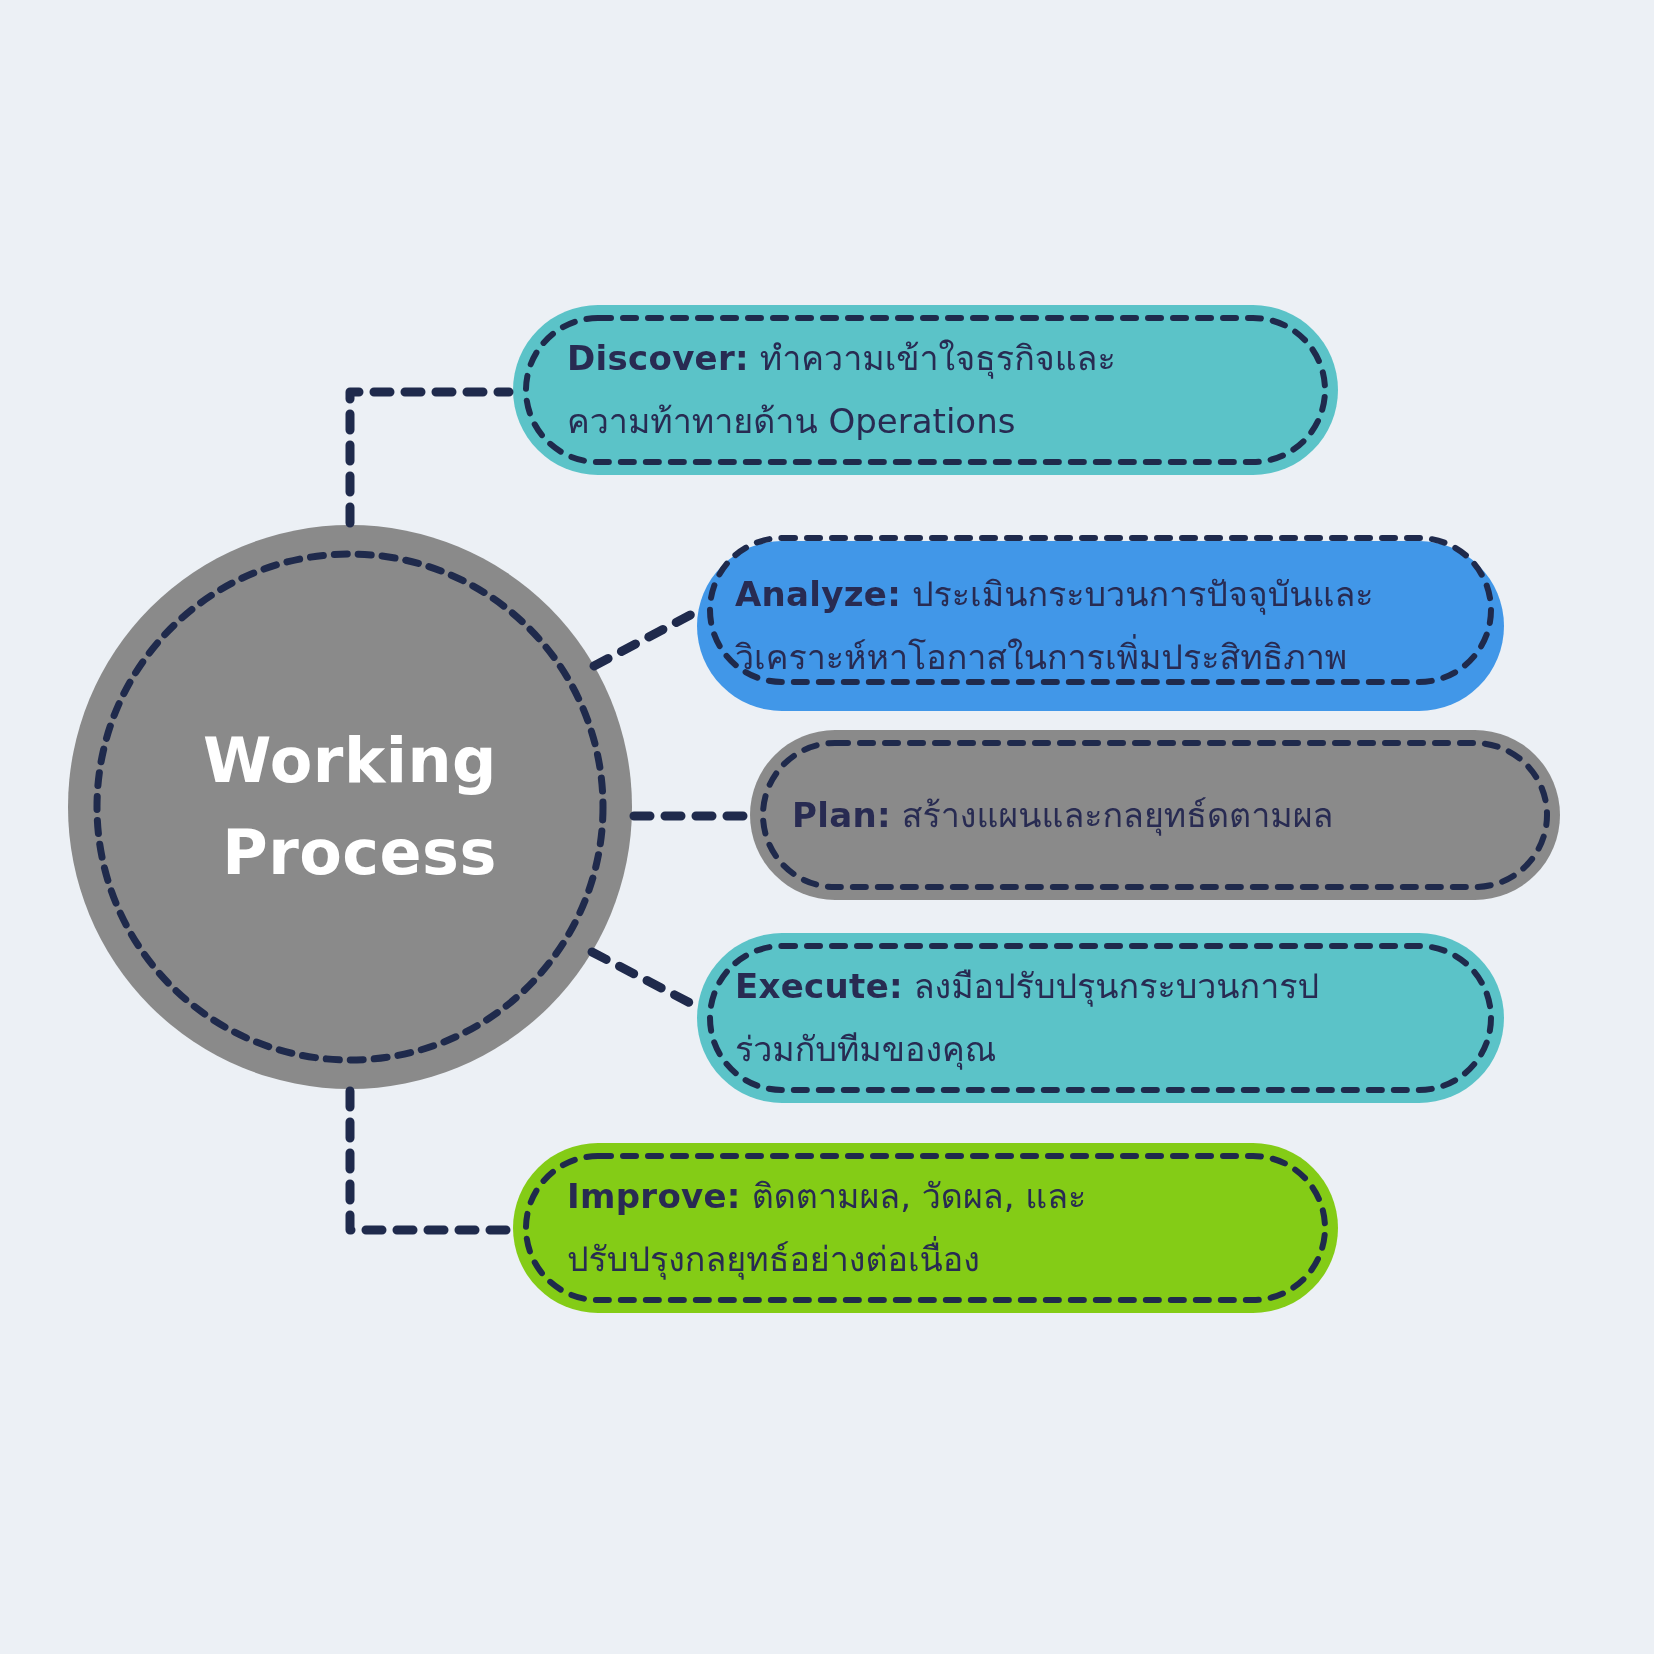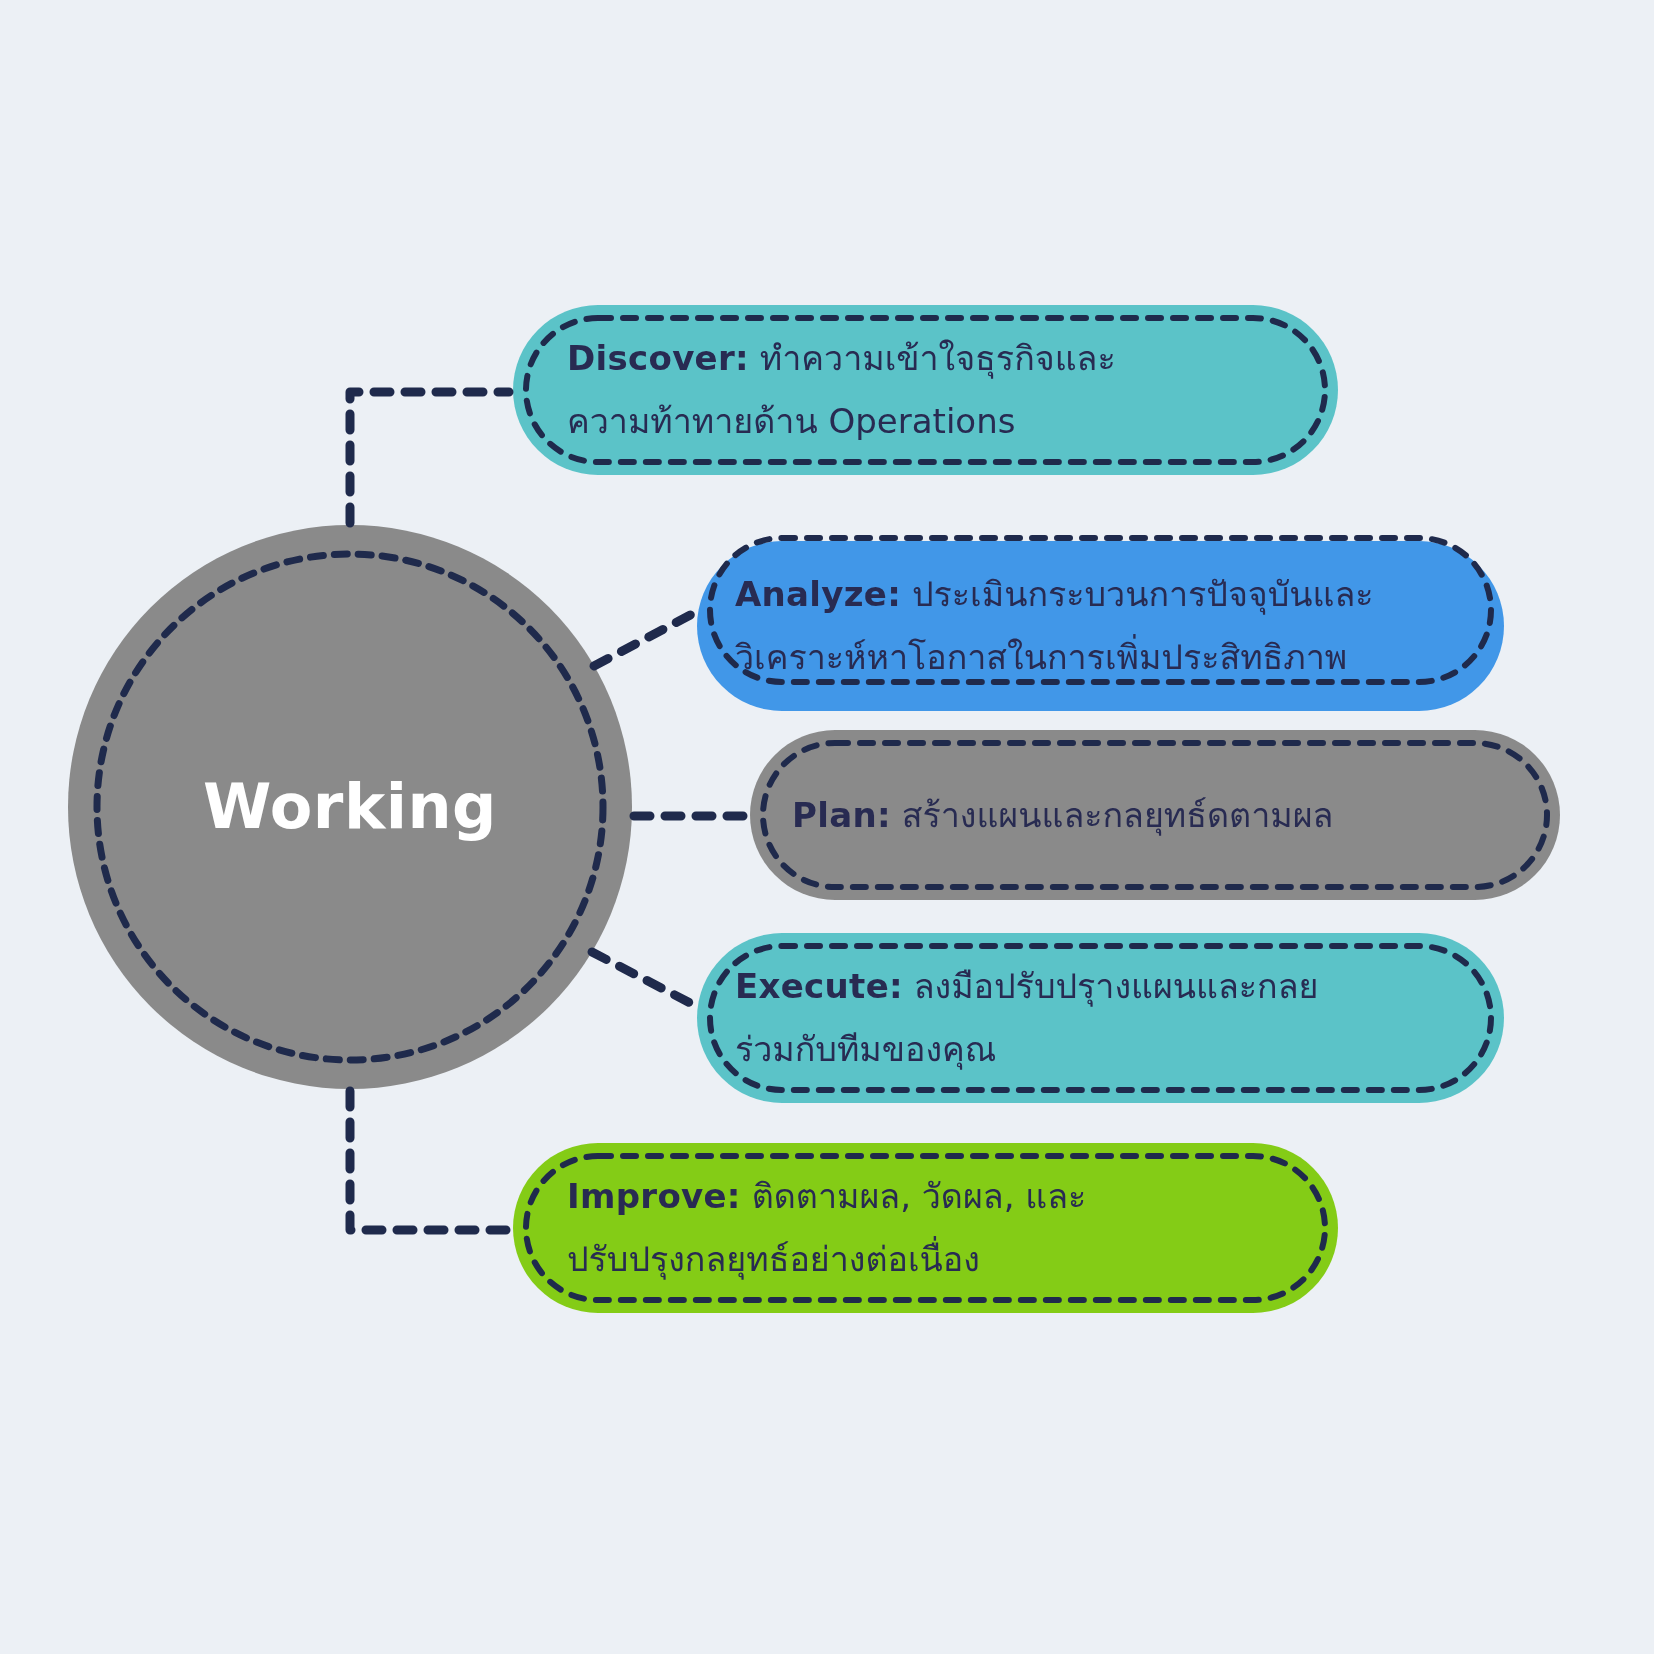--- a/index.html
+++ b/index.html
@@ -93,39 +93,40 @@
   }
 </style>
 </head>
 <body>
 
 <div class="canvas">
 
   <div class="hub" style="background: rgb(138, 138, 138);">
     <div class="hub-text">
       <div>Working</div>
+      <div>Process</div>
     </div>
   </div>
 
   <div class="pill pill-1" style="background: rgb(91, 195, 200);">
     <div class="line"><b class="label">Discover:</b><span>ทำความเข้าใจธุรกิจและ</span></div>
     <div class="line">ความท้าทายด้าน Operations</div>
   </div>
 
   <div class="pill pill-2" style="background: rgb(65, 151, 232);">
     <div class="line"><b class="label">Analyze:</b><span>ประเมินกระบวนการปัจจุบันและ</span></div>
     <div class="line">วิเคราะห์หาโอกาสในการเพิ่มประสิทธิภาพ</div>
   </div>
 
   <div class="pill pill-3" style="background: rgb(138, 138, 138);">
     <div class="line"><b class="label">Plan:</b><span>สร้างแผนและกลยุทธ์ดตามผล</span></div>
   </div>
 
   <div class="pill pill-4" style="background: rgb(91, 195, 200);">
-    <div class="line"><b class="label">Execute:</b><span>ลงมือปรับปรุางแผนและกลย</span></div>
+    <div class="line"><b class="label">Execute:</b><span>ลงมือปรับปรุนกระบวนการป</span></div>
     <div class="line">ร่วมกับทีมของคุณ</div>
   </div>
 
   <div class="pill pill-5" style="background: #84cc16;">
     <div class="line"><b class="label">Improve:</b><span>ติดตามผล, วัดผล, และ</span></div>
     <div class="line">ปรับปรุงกลยุทธ์อย่างต่อเนื่อง</div>
   </div>
 
   <svg class="overlay" width="1654" height="1654" viewBox="0 0 1654 1654">
 

